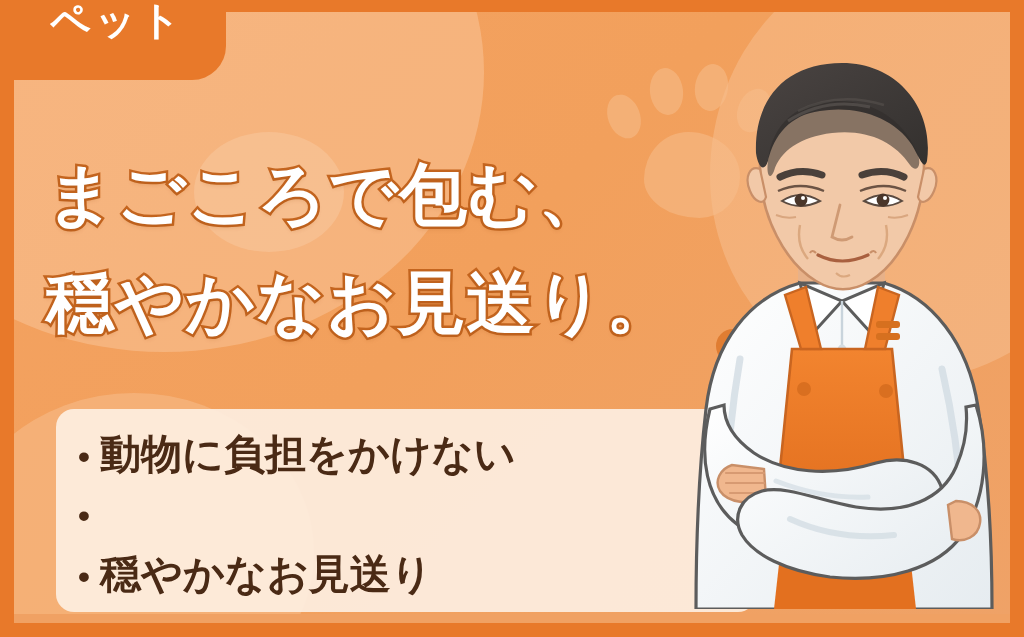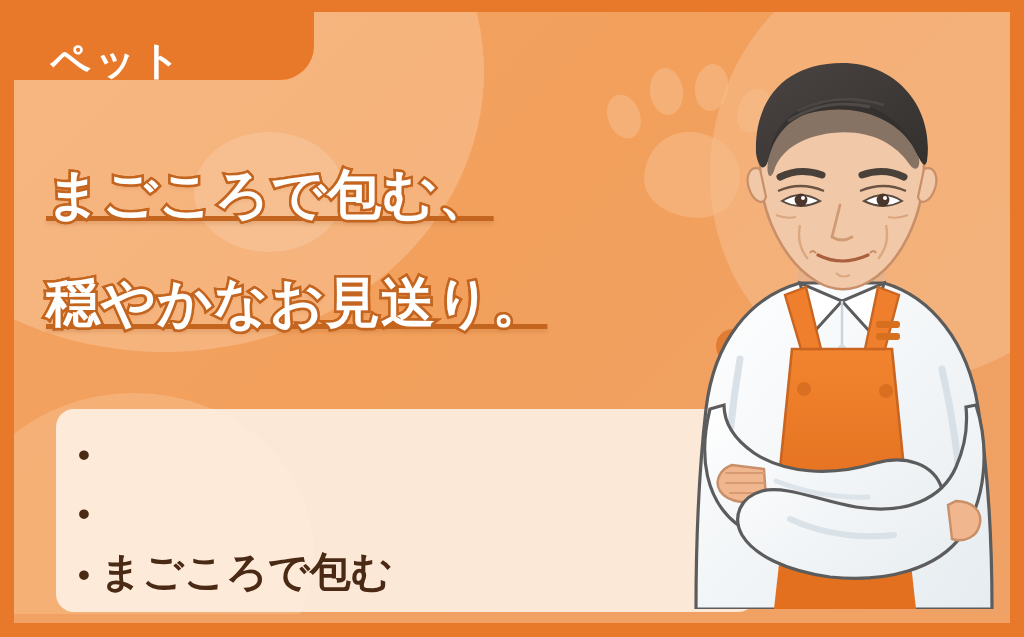--- a/index.html
+++ b/index.html
@@ -67,27 +67,27 @@
     height: 120px;
     border-radius: 50%;
     background: rgba(255, 235, 215, 0.20);
   }
 
   
   .tab {
     position: absolute;
     left: 0;
     top: 0;
-    width: 314px;
+    width: 226px;
     height: 80px;
     background: #e8792a;
     border-bottom-right-radius: 34px;
     z-index: 6;
     display: flex;
-    align-items: flex-end;
+    align-items: flex-start;
   }
   .tab-label {
     color: #ffffff;
     font-size: 40px;
     font-weight: 700;
     letter-spacing: 4px;
     margin-left: 50px;
     line-height: 1;
   }
 
@@ -140,30 +140,29 @@
 
   
   .headline {
     position: absolute;
     left: 32px;
     top: 128px;
     z-index: 5;
     width: 760px;
   }
   .headline-line {
-    font-size: 54px;
+    font-size: 68px;
     font-weight: 700;
     line-height: 108px;
     color: #ffffff;
     letter-spacing: 1px;
     white-space: nowrap;
     -webkit-text-stroke: 5px #c4651f;
     paint-order: stroke fill;
     text-shadow: 0 3px 4px rgba(150, 70, 15, 0.18);
-    text-decoration: underline;
   }
 
   
   .bullet-panel {
     position: absolute;
     left: 42px;
     top: 397px;
     width: 700px;
     height: 203px;
     background: rgba(253, 238, 224, 0.93);
@@ -236,27 +235,28 @@
 
     <div class="headline">
       <div class="headline-line">まごころで包む、</div>
       <div class="headline-line">穏やかなお見送り。</div>
     </div>
 
     <div class="bullet-panel">
       <ul class="bullet-list">
         <li class="bullet-item">
           <span class="bullet-dot">•</span>
+          <span>動物に負担をかけない</span>
         </li>
         <li class="bullet-item">
           <span class="bullet-dot">•</span>
         </li>
         <li class="bullet-item">
           <span class="bullet-dot">•</span>
-          <span>まごころで包む</span>
+          <span>穏やかなお見送り</span>
         </li>
       </ul>
     </div>
 
     <div class="bottom-band"></div>
 
     <div class="person">
       <svg viewBox="0 0 330 560" xmlns="http://www.w3.org/2000/svg">
         <defs>
           <clipPath id="clipbox">

